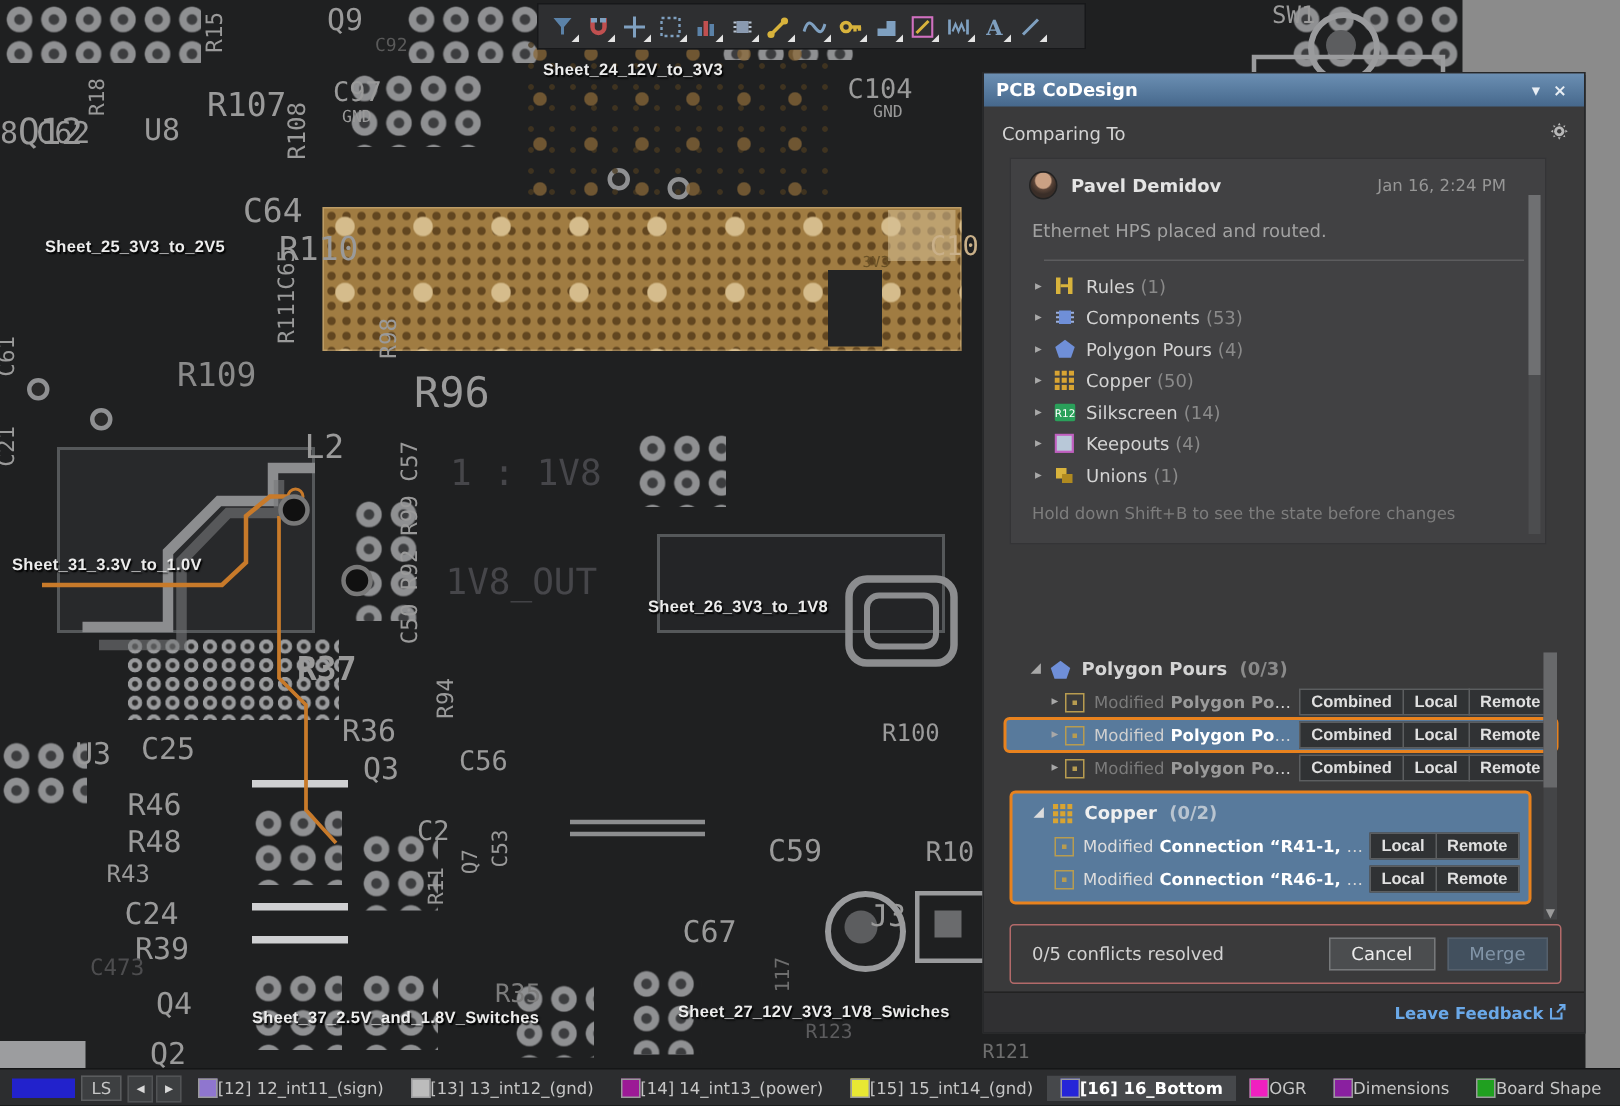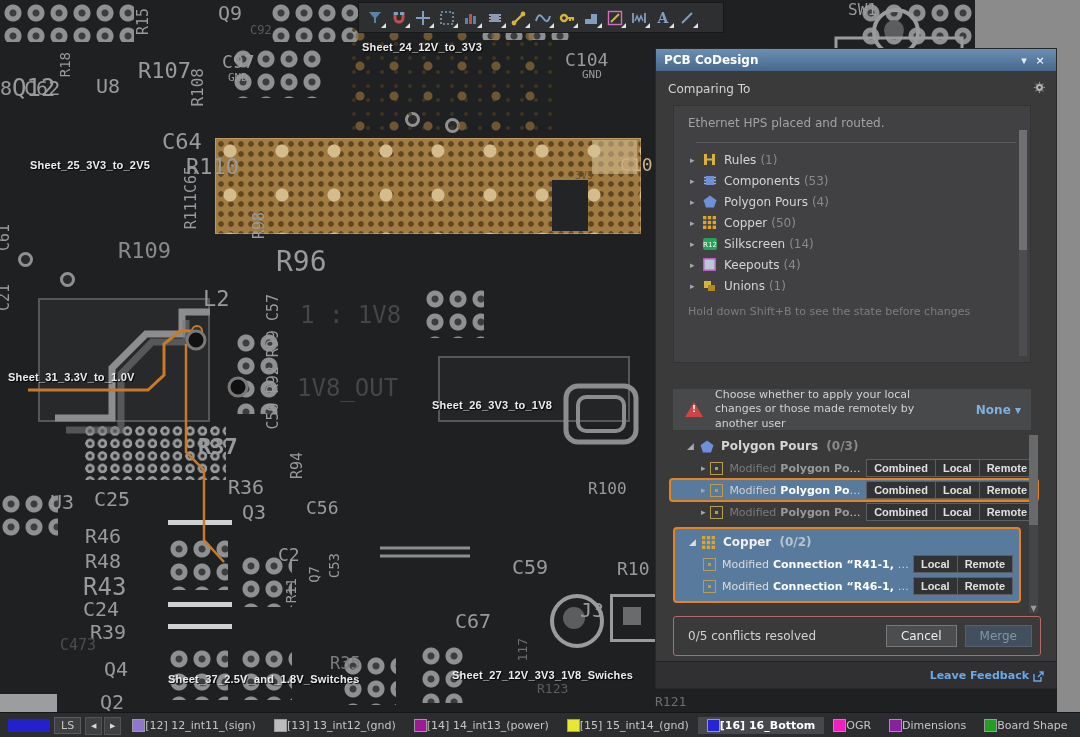--- a/index.html
+++ b/index.html
@@ -124,21 +124,21 @@
   .btn{border:1px solid #77797b;background:#4b4d4f;color:#ececec;
       font-size:12px;padding:3px 14px;margin-left:8px;cursor:pointer;
       font-family:"DejaVu Sans",sans-serif;}
   .btn.cancel{margin-left:auto;}
   .btn.disabled{background:#42505e;border-color:#55606c;color:#8295a8;}
   #panel-bottom{position:absolute;left:0;bottom:0;width:100%;height:27px;
       background:#303032;border-top:1px solid #222;display:flex;
       align-items:center;justify-content:flex-end;padding-right:12px;
       box-sizing:border-box;}
   #panel-bottom a{color:#6aa8e8;font-size:11px;font-weight:bold;
-      text-decoration:none;display:flex;align-items:flex-end;gap:4px;}
+      text-decoration:none;display:flex;align-items:flex-start;gap:4px;}
   
   #bottombar{position:absolute;left:0;top:712px;width:1080px;height:25px;
       background:#2c2d2f;border-top:1px solid #151617;display:flex;
       align-items:center;z-index:30;font-size:11px;color:#c6c6c6;}
   #ls-swatch{width:42px;height:13px;background:#2222cc;margin:0 4px 0 8px;}
   #ls-btn{background:#3d3f41;border:1px solid #5a5c5e;padding:0 6px;
       line-height:15px;margin-right:4px;}
   .nav-arr{width:15px;height:16px;background:#3d3f41;border:1px solid #515355;
       color:#d8d8d8;font-size:7px;display:flex;align-items:center;
       justify-content:center;margin-right:2px;cursor:pointer;}
@@ -249,21 +249,21 @@
         <span class="pcb-label" style="left: 228px; top: 477px; font-size: 20px;">R36</span>
         <span class="pcb-label" style="left: 300px; top: 303px; font-size: 24px; color: rgb(70, 70, 74);">1 : 1V8</span>
         <span class="pcb-label" style="left: 297px; top: 376px; font-size: 24px; color: rgb(70, 70, 74);">1V8_OUT</span>
         <span class="pcb-label sheet" style="left: 432px; top: 400px; font-size: 11px;">Sheet_26_3V3_to_1V8</span>
         <span class="pcb-label" style="left: 50px; top: 492px; font-size: 20px;">U3</span>
         <span class="pcb-label" style="left: 94px; top: 489px; font-size: 20px;">C25</span>
         <span class="pcb-label" style="left: 242px; top: 502px; font-size: 20px;">Q3</span>
         <span class="pcb-label" style="left: 306px; top: 499px; font-size: 18px;">C56</span>
         <span class="pcb-label" style="left: 85px; top: 526px; font-size: 20px;">R46</span>
         <span class="pcb-label" style="left: 85px; top: 551px; font-size: 20px;">R48</span>
-        <span class="pcb-label" style="left: 83px; top: 575px; font-size: 24px;">R43</span>
+        <span class="pcb-label" style="left: 71px; top: 575px; font-size: 16px;">R43</span>
         <span class="pcb-label" style="left: 83px; top: 599px; font-size: 20px;">C24</span>
         <span class="pcb-label" style="left: 90px; top: 622px; font-size: 20px;">R39</span>
         <span class="pcb-label" style="left: 60px; top: 638px; font-size: 15px; color: rgb(77, 77, 79);">C473</span>
         <span class="pcb-label" style="left: 104px; top: 659px; font-size: 20px;">Q4</span>
         <span class="pcb-label" style="left: 100px; top: 692px; font-size: 20px;">Q2</span>
         <span class="pcb-label" style="left: 278px; top: 546px; font-size: 18px;">C2</span>
         <span class="pcb-label v" style="left: 284px; top: 578px; font-size: 14px;">R11</span>
         <span class="pcb-label v" style="left: 307px; top: 566px; font-size: 14px;">Q7</span>
         <span class="pcb-label v" style="left: 327px; top: 553px; font-size: 14px;">C53</span>
         <span class="pcb-label" style="left: 330px; top: 655px; font-size: 17px; color: rgb(124, 124, 124);">R35</span>
@@ -381,20 +381,25 @@
       <span>Comparing To</span>
       <span class="spacer"></span>
       <span><svg width="13" height="13" viewBox="0 0 16 16">
             <path d="M8 1 L9.2 3 H6.8 Z M8 15 L6.8 13 H9.2 Z M1 8 L3 6.8 V9.2 Z M15 8 L13 9.2 V6.8 Z M3 3 L5 3.6 L3.6 5 Z M13 13 L11 12.4 L12.4 11 Z M13 3 L12.4 5 L11 3.6 Z M3 13 L3.6 11 L5 12.4 Z" fill="#b8b8b8"></path>
             <circle cx="8" cy="8" r="4.2" fill="#b8b8b8"></circle>
             <circle cx="8" cy="8" r="1.8" fill="#3a3a3b"></circle>
           </svg></span>
     </div>
 
     <div id="card">
+      <div class="author-row">
+        <div class="avatar"></div>
+        <span class="author-name">Pavel Demidov</span>
+        <span class="author-date">Jan 16, 2:24 PM</span>
+      </div>
       <div class="comment">Ethernet HPS placed and routed.</div>
       <hr class="card-hr">
       <div id="tree">
           <div class="tree-item">
             <span class="tw">▸</span>
             <span class="ticon">
               <svg width="13" height="13">
                 <rect x="1" y="1" width="3" height="11" fill="#d8b33c"></rect>
                 <rect x="9" y="1" width="3" height="11" fill="#d8b33c"></rect>
                 <rect x="4" y="5.5" width="5" height="2" fill="#d8b33c"></rect>
@@ -477,25 +482,20 @@
             <span class="tcount">(1)</span>
           </div>
         </div>
       <div class="hint">Hold down Shift+B to see the state before changes</div>
       <div id="card-scroll">
           <div class="thumb"></div>
         </div>
     </div>
 
 
-    <div id="warnbox">
-      <div class="warn-tri"></div>
-      <div class="wtext">Choose whether to apply your local changes or those made remotely by another user</div>
-      <div class="none"><span>None</span> ▾</div>
-    </div>
 
     <div id="conflict-list">
 
       <div class="group-hdr">
         <span class="tw">◢</span>
         <span class="ticon">
             <svg width="14" height="13">
               <polygon points="7,0.5 13.5,5.3 11,12.5 3,12.5 0.5,5.3" fill="#6f8fd8"></polygon>
             </svg>
           </span>

